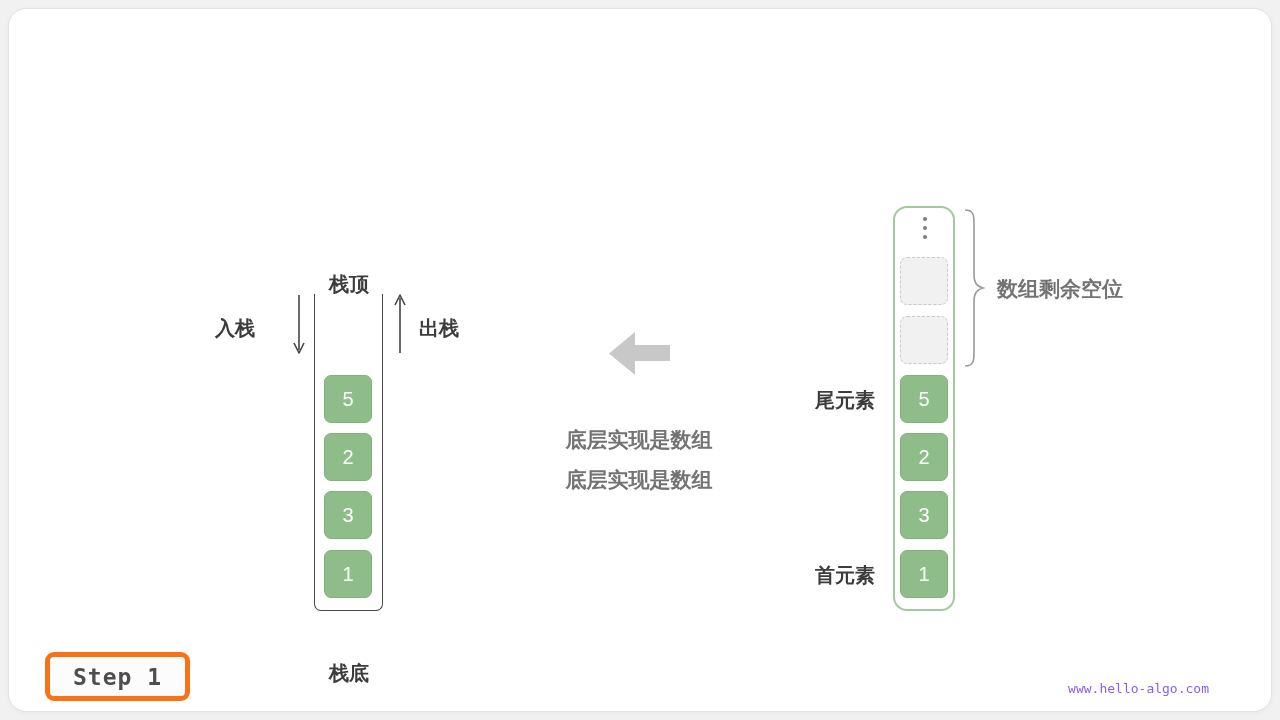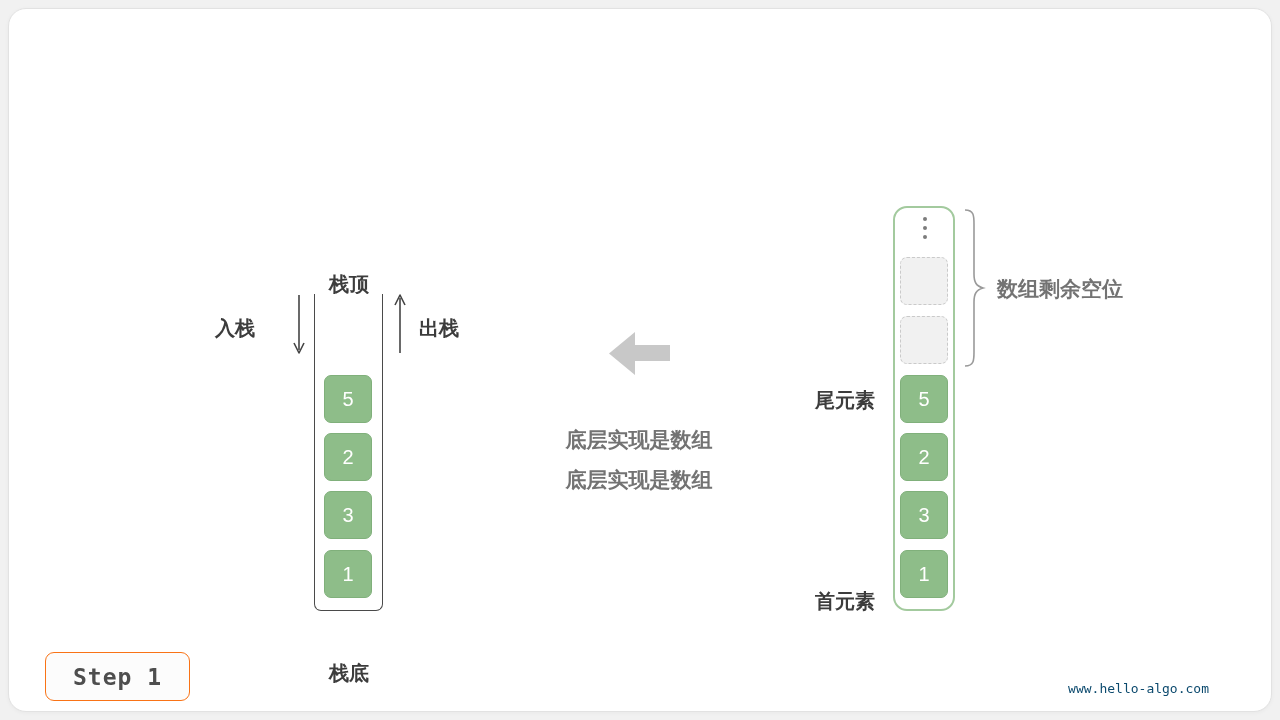--- a/index.html
+++ b/index.html
@@ -101,48 +101,48 @@
     color: transparent;
   }
   .e1 { left: 891px; top: 248px; }
   .e2 { left: 891px; top: 307px; }
   .a0 { left: 891px; top: 366px; }
   .a1 { left: 891px; top: 424px; }
   .a2 { left: 891px; top: 482px; }
   .a3 { left: 891px; top: 541px; }
 
   .tail-label { left: 760px; top: 378px; width: 106px; text-align: right; }
-  .head-label { left: 760px; top: 553px; width: 106px; text-align: right; margin-top: 26px; }
+  .head-label { left: 760px; top: 553px; width: 106px; text-align: right; }
 
   .brace { position: absolute; left: 953px; top: 199px; }
   .brace-label { left: 988px; top: 266px; }
 
   
   .step-badge {
     position: absolute;
     left: 36px; top: 643px;
     width: 145px; height: 49px;
     background: #FCFCFC;
-    border: 1px solid #f97316;
+    border: 5px solid #f97316;
     border-radius: 9px;
     display: flex; align-items: center; justify-content: center;
   }
   .step-badge span {
     font-family: "DejaVu Sans Mono", "Liberation Mono", monospace;
     font-size: 23px;
     font-weight: bold;
     color: #4E4E4E;
     letter-spacing: 1px;
   }
   .watermark {
     position: absolute;
     right: 62px; top: 672px;
     font-family: "DejaVu Sans Mono", "Liberation Mono", monospace;
     font-size: 13px;
-    color: #0c4a6e;
+    color: #8b5cf6;
   }
 </style>
 </head>
 <body>
 
 <div class="canvas">
   <div class="card">
 
     <div class="label stack-top-label">栈顶</div>
 

